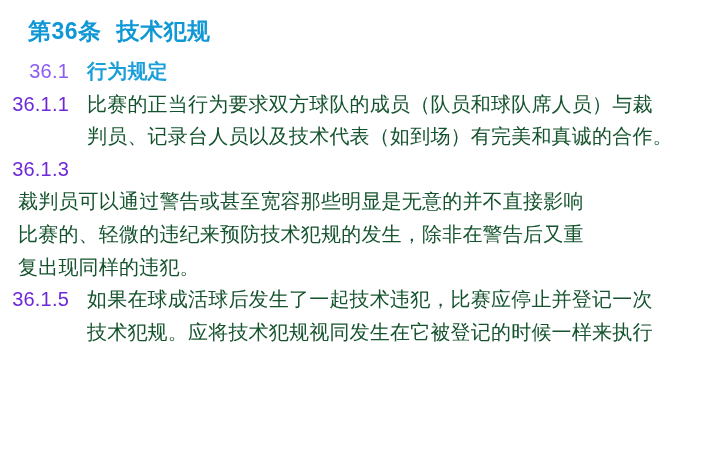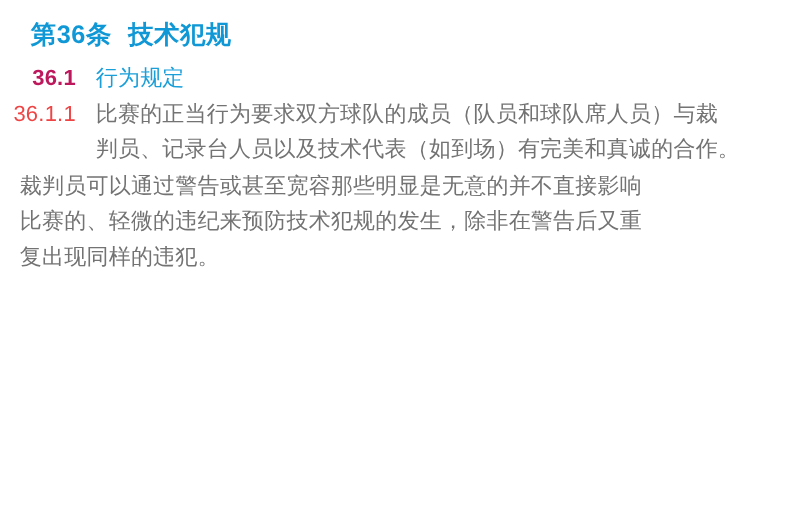--- a/index.html
+++ b/index.html
@@ -33,38 +33,38 @@
   }
   .row {
     display: flex;
     align-items: flex-start;
   }
   .num {
     flex: 0 0 69px;
     text-align: right;
     font-size: 20px;
     line-height: 32.6px;
-    color: #ef4444;
+    color: #6d28d9;
     letter-spacing: 0.2px;
   }
   .body {
     margin: 0 0 0 18px;
     width: 590px;
     font-size: 20px;
     line-height: 32.6px;
-    color: #737373;
+    color: #14532d;
     white-space: pre-line;
     letter-spacing: 0.2px;
   }
   .section .num {
-    font-weight: 700;
-    color: #be185d;
+    font-weight: 400;
+    color: #8b5cf6;
   }
   .section .label {
-    font-weight: 400;
+    font-weight: 700;
     color: #1b9fd9;
   }
 </style>
 </head>
 <body>
 
 <div class="page">
 
   <h1 class="title">
     <span class="t-num">第36条</span><span class="t-label">技术犯规</span>
@@ -78,24 +78,30 @@
     </div>
 
     <div class="row">
       <span class="num">36.1.1</span>
       <p class="body">比赛的正当行为要求双方球队的成员（队员和球队席人员）与裁
 判员、记录台人员以及技术代表（如到场）有完美和真诚的合作。</p>
     </div>
 
 
     <div class="row">
+      <span class="num">36.1.3</span>
     </div>
 
     <div class="row">
       <p class="body">裁判员可以通过警告或甚至宽容那些明显是无意的并不直接影响
 比赛的、轻微的违纪来预防技术犯规的发生，除非在警告后又重
 复出现同样的违犯。</p>
     </div>
 
+    <div class="row">
+      <span class="num">36.1.5</span>
+      <p class="body">如果在球成活球后发生了一起技术违犯，比赛应停止并登记一次
+技术犯规。应将技术犯规视同发生在它被登记的时候一样来执行</p>
+    </div>
 
   </div>
 
 </div>
 
 </body></html>

